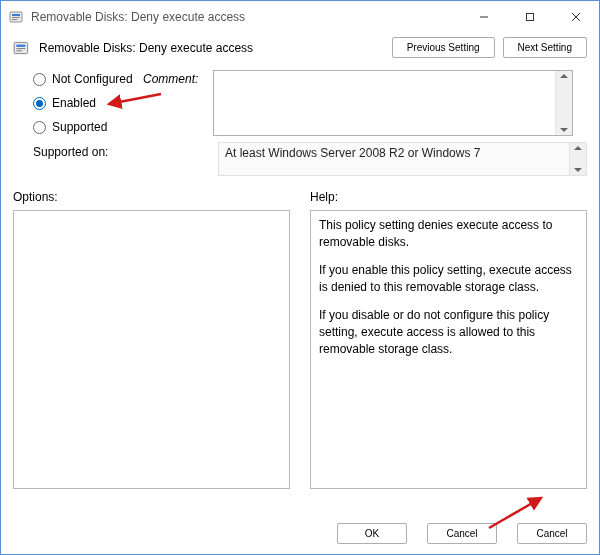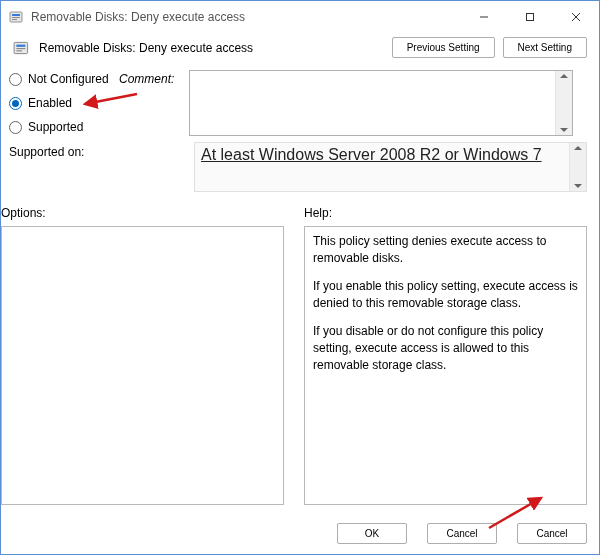--- a/index.html
+++ b/index.html
@@ -53,20 +53,21 @@
     background: #fff;
     border: 1px solid #adadad;
     padding: 4px 14px;
     font-family: inherit;
     font-size: 10px;
     border-radius: 2px;
     cursor: pointer;
   }
   .settings-area {
     padding: 6px 12px 0 8px;
+    margin-left: 24px;
   }
   .grid-top {
     display: grid;
     grid-template-columns: 110px 70px 1fr 14px;
     column-gap: 0;
     row-gap: 4px;
     align-items: start;
   }
   .radio-col { display:flex; flex-direction:column; gap:10px; padding-top:2px;}
   .radio-item { display:flex; align-items:center; gap:6px; cursor:pointer;}
@@ -100,33 +101,32 @@
   .supported-row {
     display:grid;
     grid-template-columns: 185px 1fr;
     margin-top: 6px;
     align-items:start;
   }
   .supported-label { text-align:left; padding-right:10px; padding-top:3px;}
   .supported-box {
     border:1px solid #e0e0e0;
     background:#fafafa;
-    height:50px;
+    height:34px;
     position:relative;
     padding:3px 22px 3px 6px;
-    font-size:16px;
+    font-size:12px;
     color:#222;
-    text-decoration:underline;
   }
   .supported-box .scroll-hint { background:#f0f0f0; border-left:1px solid #e5e5e5;}
   .lower {
     display:grid;
     grid-template-columns: 1fr 1fr;
     gap: 20px;
-    padding: 14px 12px 0 0;
+    padding: 14px 12px 0 12px;
     flex:1;
     min-height:0;
   }
   .col-head { margin-bottom:6px;}
   .panel {
     border:1px solid #b8b8b8;
     background:#fff;
     height: 279px;
     padding:6px 8px;
     font-size:12px;

